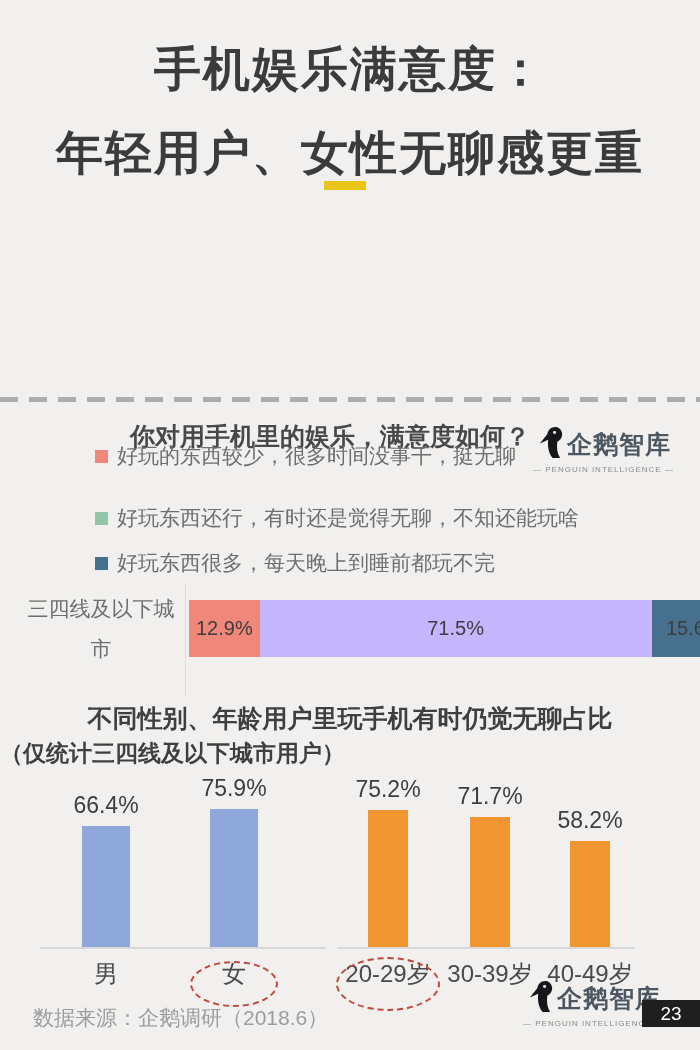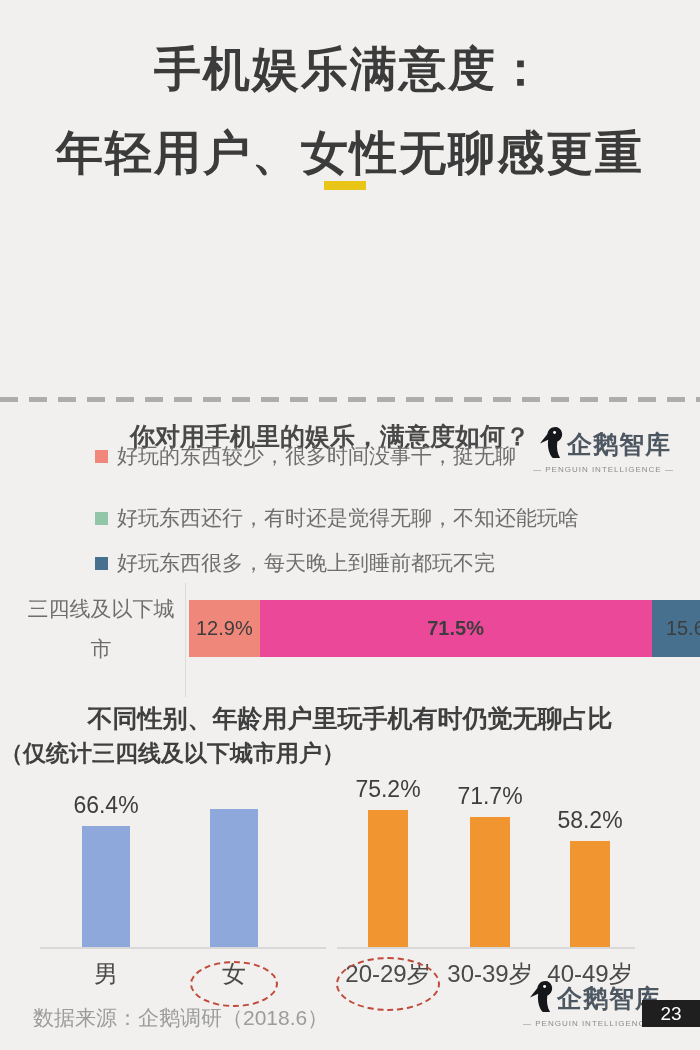--- a/index.html
+++ b/index.html
@@ -115,33 +115,34 @@
   </div>
   <div class="abs stacked-cat">三四线及以下城市</div>
 
   <div class="abs legend-row" id="legend-row-2">
     <span class="swatch" style="background: rgb(71, 112, 142);"></span>
     <span class="legend-label">好玩东西很多，每天晚上到睡前都玩不完</span>
   </div>
   <div class="abs y-axis-line"></div>
   <div class="abs stacked-bar" id="stacked-bar">
     <div class="seg" style="width: 12.9%; background: rgb(240, 135, 123);">12.9%</div>
-    <div class="seg" style="width: 71.5%; background: #ec4899; font-weight: bold;">71.5%</div>
+    <div class="seg" style="width: 71.5%; background: #c4b5fd;">71.5%</div>
     <div class="seg" style="width: 15.6%; background: rgb(71, 112, 142);">15.6%</div>
   </div>
 
   <div class="abs s2-title">不同性别、年龄用户里玩手机有时仍觉无聊占比</div>
   <div class="abs s2-subtitle">（仅统计三四线及以下城市用户）</div>
 
   <div class="abs" id="chart2">
       <div class="baseline" style="left: 40px; top: 947px; width: 286px;"></div>
       <div class="vbar" style="left: 82px; top: 826px; width: 48px; height: 121px; background: rgb(142, 168, 219);"></div>
       <div class="val-label" style="left: 46px; top: 792px;">66.4%</div>
       <div class="cat-label" style="left: 36px; top: 958px;">男</div>
       <div class="vbar" style="left: 210px; top: 809px; width: 48px; height: 138px; background: rgb(142, 168, 219);"></div>
+      <div class="val-label" style="left: 174px; top: 775px;">75.9%</div>
       <div class="cat-label" style="left: 164px; top: 958px;">女</div>
       <div class="ellipse" style="left: 190px; top: 961px; width: 88px; height: 46px;"></div>
       <div class="baseline" style="left: 337px; top: 947px; width: 298px;"></div>
       <div class="vbar" style="left: 368px; top: 810px; width: 40px; height: 137px; background: rgb(240, 149, 47);"></div>
       <div class="val-label" style="left: 328px; top: 776px;">75.2%</div>
       <div class="cat-label" style="left: 318px; top: 958px;">20-29岁</div>
       <div class="ellipse" style="left: 336px; top: 957px; width: 104px; height: 54px;"></div>
       <div class="vbar" style="left: 470px; top: 817px; width: 40px; height: 130px; background: rgb(240, 149, 47);"></div>
       <div class="val-label" style="left: 430px; top: 783px;">71.7%</div>
       <div class="cat-label" style="left: 420px; top: 958px;">30-39岁</div>

